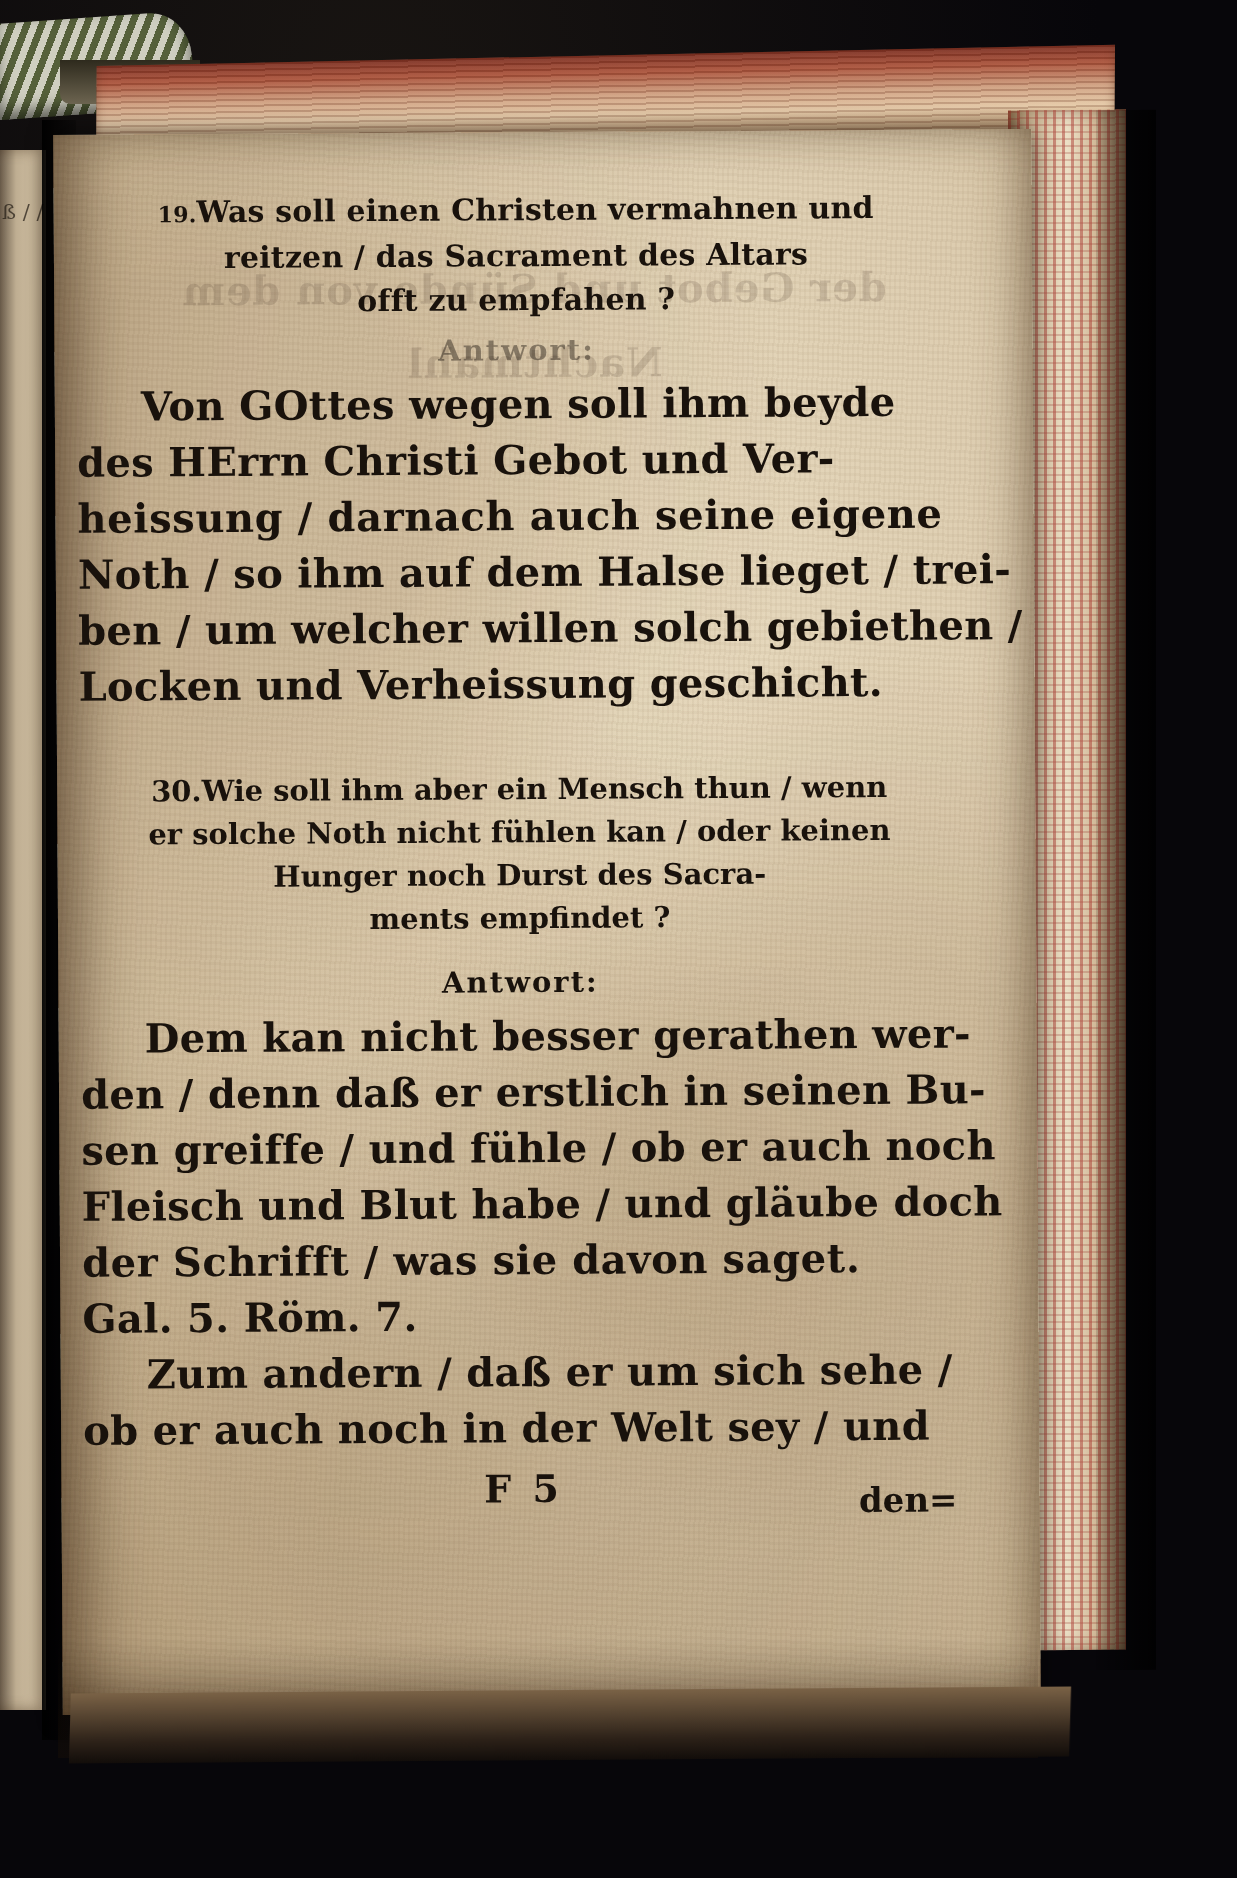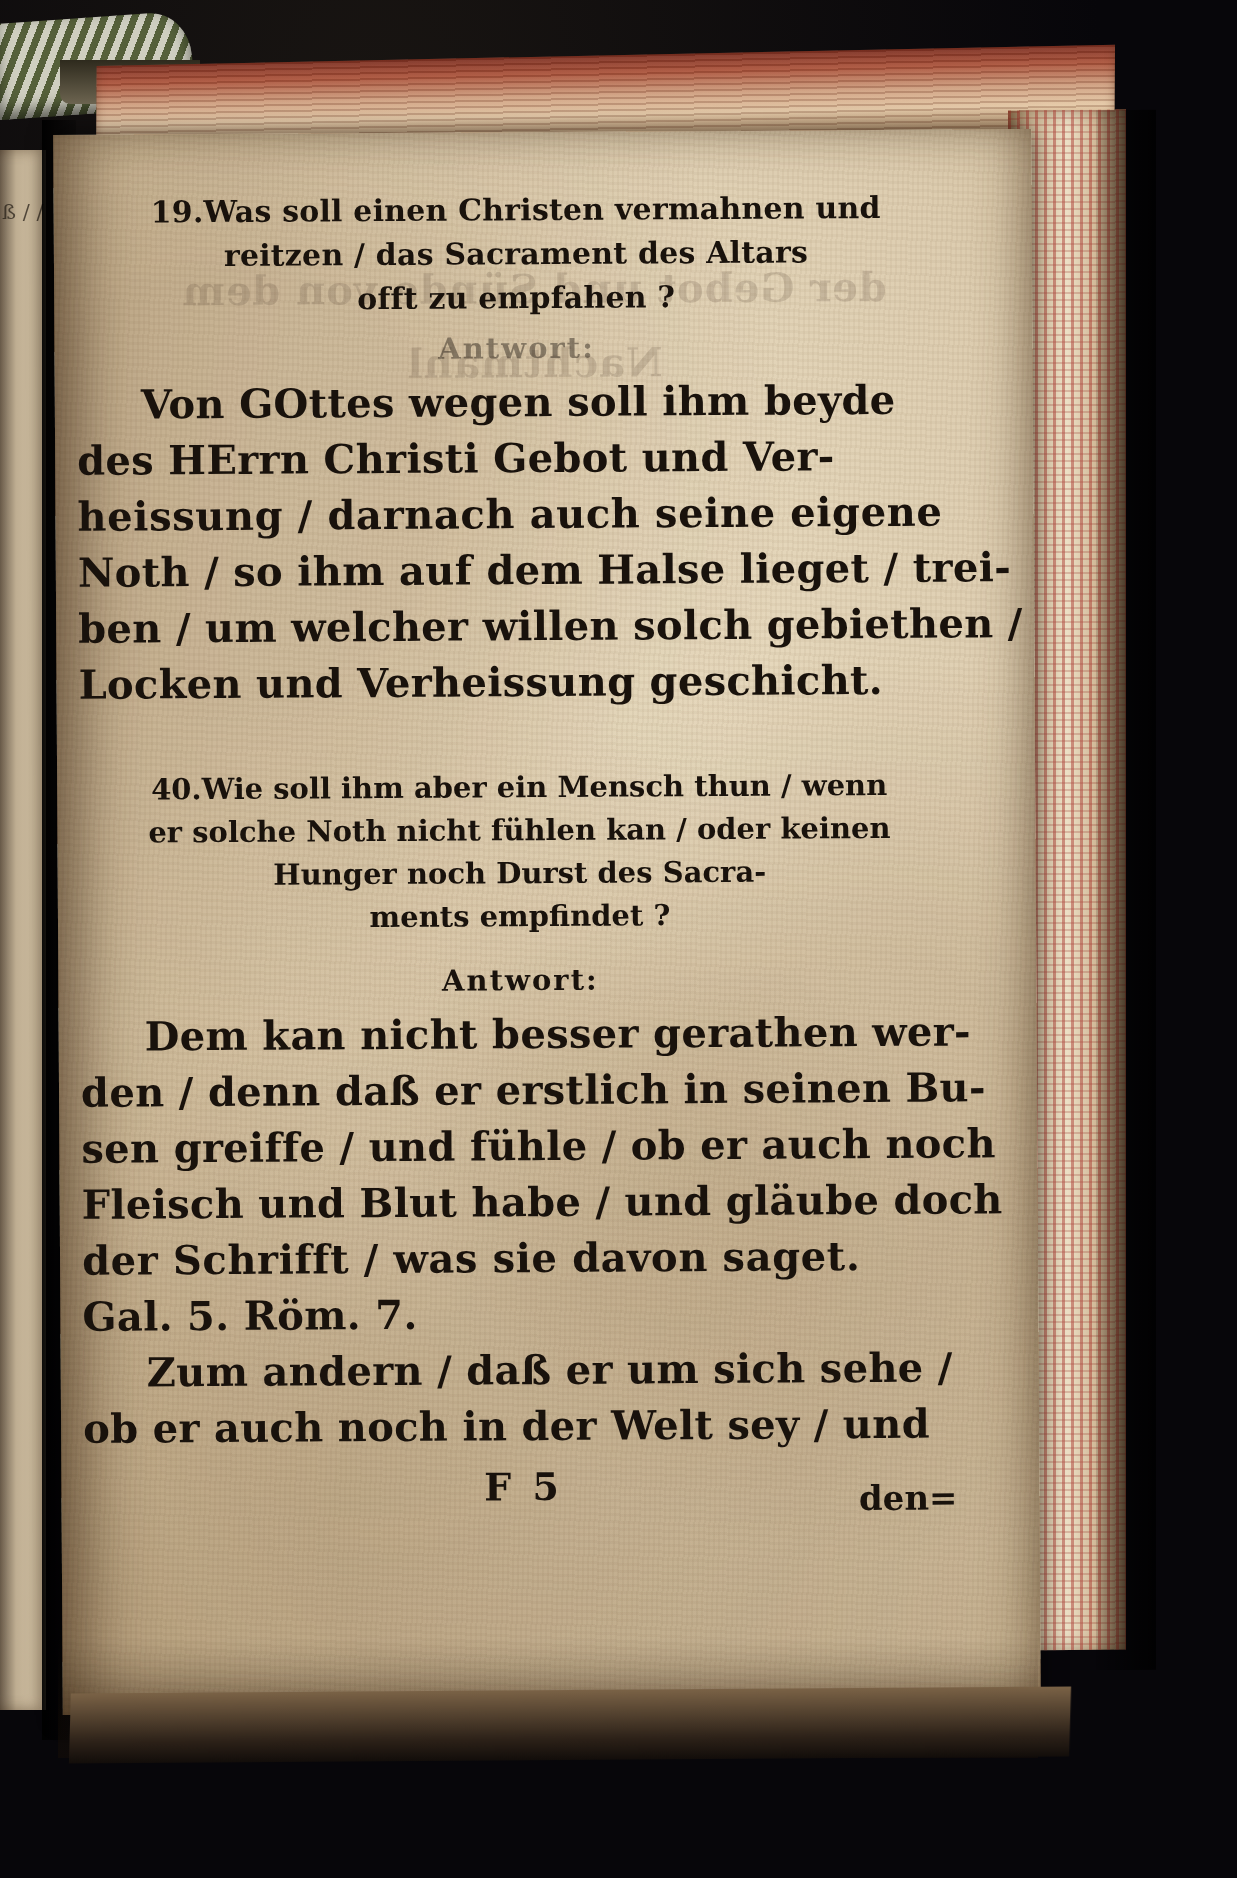--- a/index.html
+++ b/index.html
@@ -228,21 +228,21 @@
   }
 
   .question {
     font-size: 30px;
     line-height: 44px;
     text-align: center;
     letter-spacing: 0.2px;
     margin: 0 34px;
   }
   .question .qnum {
-    font-size: 30px;
+    font-size: 22px;
   }
   .q-line { display: block; white-space: nowrap; }
 
   .answer-label {
     font-size: 29px;
     line-height: 40px;
     text-align: center;
     letter-spacing: 2px;
     margin-top: 8px;
   }
@@ -358,21 +358,21 @@
         <span class="bl">des HErrn Christi Gebot und Ver-</span>
         <span class="bl just">heissung /  darnach  auch  seine  eigene</span>
         <span class="bl">Noth / so ihm auf dem Halse lieget / trei-</span>
         <span class="bl">ben / um welcher willen solch gebiethen /</span>
         <span class="bl">Locken und Verheissung geschicht.</span>
       </div>
 
       <div class="gap-lg"></div>
 
       <div class="q2 fraktur">
-        <span class="q-line"><span class="qnum">40.</span><span>Wie soll ihm aber ein Mensch thun / wenn</span></span>
+        <span class="q-line"><span class="qnum">30.</span><span>Wie soll ihm aber ein Mensch thun / wenn</span></span>
         <span class="q-line">er solche Noth  nicht fühlen kan / oder keinen</span>
         <span class="q-line">Hunger noch Durst des Sacra-</span>
         <span class="q-line">ments empfindet ?</span>
       </div>
 
       <div class="gap-sm"></div>
 
       <div class="answer-label fraktur">Antwort:</div>
 
       <div class="body-block fraktur">

